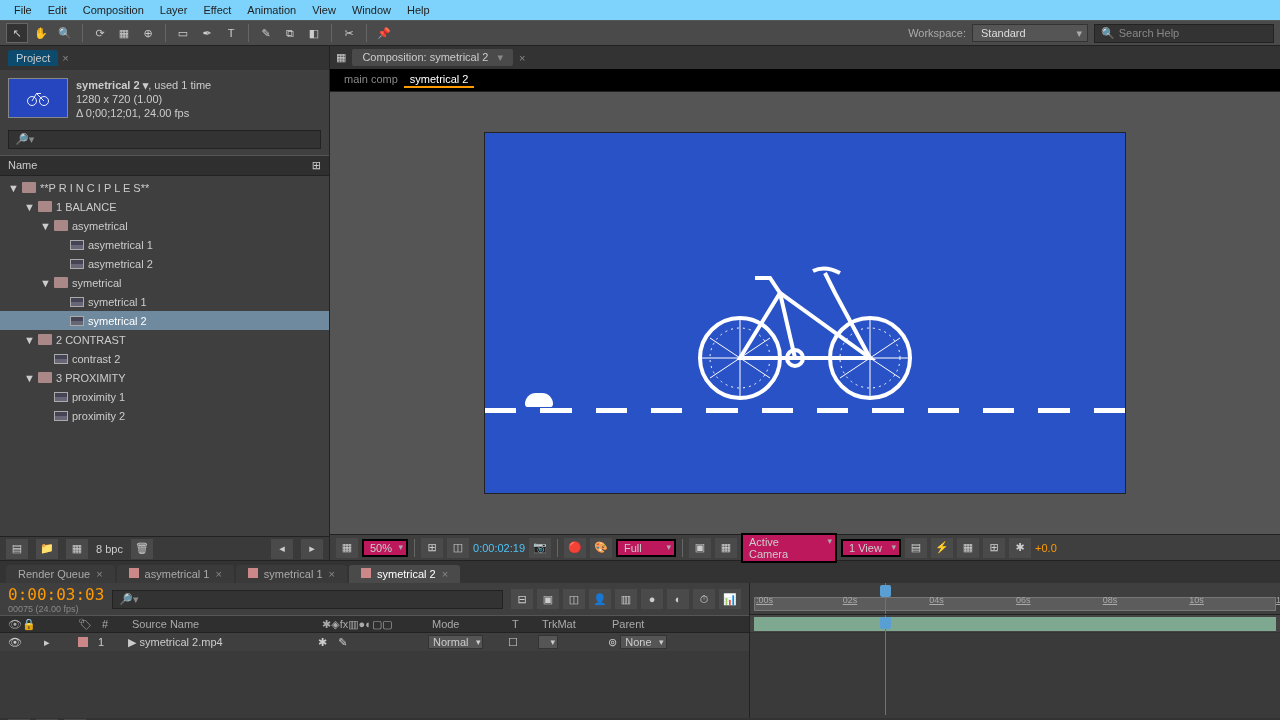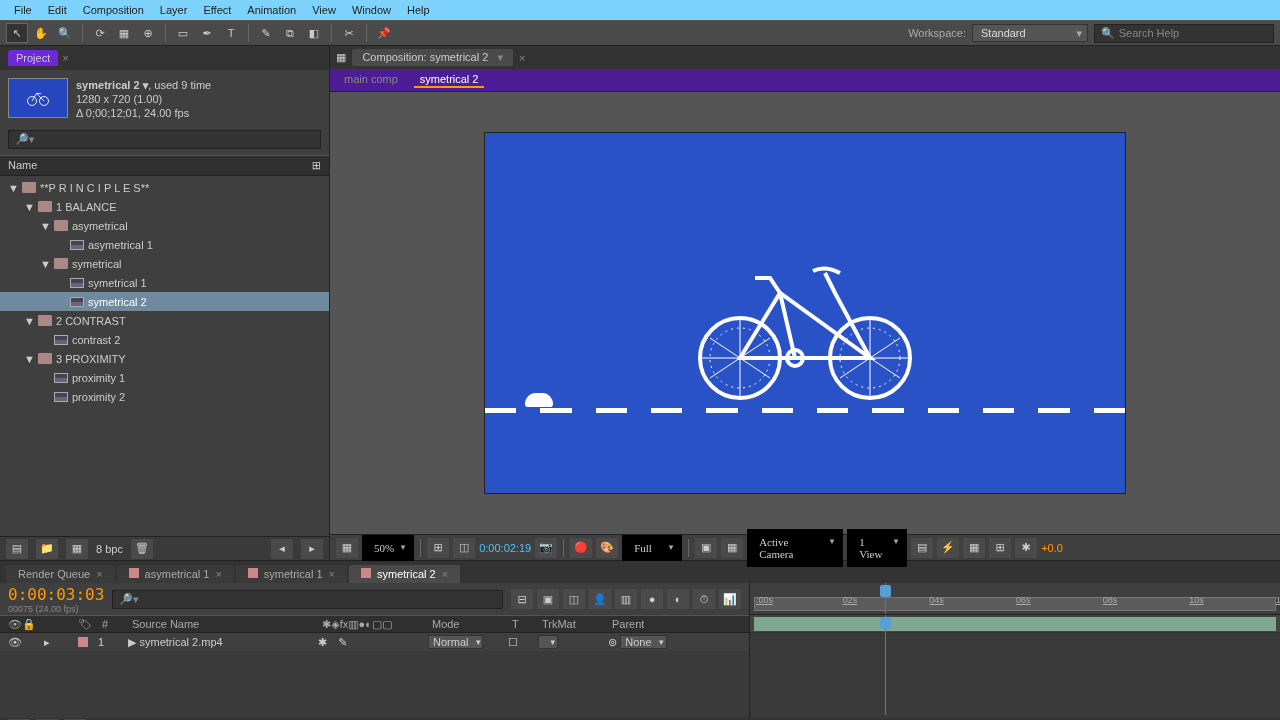--- a/index.html
+++ b/index.html
@@ -12,21 +12,21 @@
 .tbtn.sel { background: #333; border: 1px solid #666; }
 .tsep { width: 1px; height: 18px; background: #666; margin: 0 4px; }
 .tool-right { display: flex; align-items: center; gap: 6px; }
 .ws-label { color: #aaa; }
 .ws-drop { background: #555; border: 1px solid #333; padding: 2px 20px 2px 8px; color: #ddd; position: relative; width: 116px; }
 .ws-drop::after { content: "▾"; position: absolute; right: 5px; top: 2px; color: #aaa; }
 .search { background: #333; border: 1px solid #222; padding: 2px 6px; width: 180px; color: #888; display: flex; align-items: center; gap: 4px; }
 .main { display: flex; height: 514px; }
 .left-col { width: 330px; display: flex; flex-direction: column; background: #3f3f3f; border-right: 1px solid #222; }
 .panel-tab { background: #333; padding: 4px 8px; display: flex; align-items: center; }
-.panel-tab .active { background: #6d28d9; padding: 2px 8px; border-top-left-radius: 3px; border-top-right-radius: 3px; }
+.panel-tab .active { background: #0c4a6e; padding: 2px 8px; border-top-left-radius: 3px; border-top-right-radius: 3px; }
 .proj-info { display: flex; padding: 8px; gap: 8px; }
 .thumb { width: 60px; height: 40px; background: #2646c0; border: 1px solid #888; display: flex; align-items: center; justify-content: center; }
 .thumb svg { width: 30px; height: 20px; }
 .info-text { line-height: 14px; }
 .info-name { color: #ccc; }
 .info-name b { font-weight: bold; text-align: right; }
 .proj-search { margin: 2px 8px; background: #333; border: 1px solid #222; padding: 2px 6px; display: flex; align-items: center; gap: 4px; color: #888; }
 .proj-header { background: #2f2f2f; padding: 3px 8px; margin-top: 4px; border-top: 1px solid #555; border-bottom: 1px solid #222; display: flex; justify-content: space-between; }
 .proj-tree { flex: 1; overflow: hidden; padding-top: 2px; }
 .tree-row { display: flex; align-items: center; height: 19px; padding-left: 8px; gap: 4px; }
@@ -34,32 +34,32 @@
 .twisty { width: 10px; display: inline-block; color: #ccc; }
 .folder-icon { width: 14px; height: 11px; background: #a88; border-radius: 1px; display: inline-block; }
 .comp-icon { width: 14px; height: 10px; border: 1px solid #aaa; background: linear-gradient(to bottom, #445 50%, #667 50%); display: inline-block; }
 .indent-1 { padding-left: 24px; }
 .indent-2 { padding-left: 40px; }
 .indent-3 { padding-left: 56px; }
 .panel-footer { background: #3a3a3a; height: 24px; border-top: 1px solid #222; display: flex; align-items: center; padding: 0 6px; gap: 8px; }
 .right-col { flex: 1; display: flex; flex-direction: column; background: #555; }
 .comp-tabs { background: #333; padding: 3px 6px; display: flex; align-items: center; gap: 6px; }
 .comp-tab { background: #4a4a4a; padding: 2px 10px; border-radius: 2px; position: relative; }
-.flow-tabs { background: #4c1d95; padding: 3px 8px; display: flex; gap: 10px; border-bottom: 1px solid #222; }
+.flow-tabs { background: #000000; padding: 3px 8px; display: flex; border-bottom: 1px solid #222; }
 .flow-tab { color: #888; padding: 1px 6px; }
 .flow-tab.active { color: #fff; border-bottom: 2px solid #ff9a00; }
 .canvas-area { flex: 1; background: #555; display: flex; align-items: center; justify-content: center; position: relative; }
 .canvas { width: 640px; height: 360px; background: #2a52c7; position: relative; overflow: hidden; box-shadow: 0 0 0 1px #222; }
 .road { position: absolute; bottom: 80px; left: 0; right: 0; display: flex; gap: 24px; }
 .dash { width: 34px; height: 5px; background: #fff; }
 .bike { position: absolute; left: 200px; bottom: 90px; width: 240px; height: 160px; }
 .bike svg { width: 100%; height: 100%; }
 .rock { position: absolute; bottom: 86px; left: 40px; width: 28px; height: 14px; background: #fff; border-radius: 14px 14px 4px 4px; }
 .comp-footer { background: #3f3f3f; height: 26px; display: flex; align-items: center; padding: 0 6px; gap: 4px; border-top: 1px solid #222; }
-.cf-drop { background: #000000; border: 6px solid #000000; padding: 1px 14px 1px 6px; position: relative; font-family: Liberation Serif, serif; }
+.cf-drop { background: #be185d; border: 2px solid #000000; padding: 1px 14px 1px 6px; position: relative; }
 .cf-drop::after { content: "▾"; position: absolute; right: 3px; top: 1px; font-size: 9px; color: #aaa; }
 .cf-time { color: #4fc3f7; }
 .cf-expo { color: #ff9a00; }
 .cf-sep { width: 1px; height: 18px; background: #666; margin: 0 2px; }
 .timeline { height: 158px; background: #3a3a3a; border-top: 1px solid #222; display: flex; flex-direction: column; }
 .tl-tabs { background: #333; height: 22px; display: flex; align-items: flex-end; padding: 0 6px; }
 .tl-tab { padding: 3px 12px; background: #3a3a3a; margin-right: 2px; border-top-left-radius: 3px; border-top-right-radius: 3px; color: #aaa; display: flex; gap: 6px; }
 .tl-tab.active { background: #4a4a4a; color: #fff; }
 .clrbox { width: 10px; height: 10px; display: inline-block; }
 .tl-main { flex: 1; display: flex; }
@@ -148,21 +148,21 @@
     </div>
     <div class="proj-info">
       <div class="thumb">
         <svg viewBox="0 0 40 24">
             <circle cx="12" cy="16" r="6" fill="none" stroke="#fff" stroke-width="1.2"></circle>
             <circle cx="28" cy="16" r="6" fill="none" stroke="#fff" stroke-width="1.2"></circle>
             <path d="M12 16 L18 6 L28 16 M18 6 L24 6" fill="none" stroke="#fff" stroke-width="1.2"></path>
           </svg>
       </div>
       <div class="info-text">
-        <div class="info-name"><b>symetrical 2 ▾</b><span>, used 9 time</span></div>
+        <div class="info-name"><b>symetrical 2 ▾</b><span>, used 1 time</span></div>
         <div>1280 x 720 (1.00)</div>
         <div>Δ 0;00;12;01, 24.00 fps</div>
       </div>
     </div>
     <div class="proj-search">
       <span>🔎▾</span>
     </div>
     <div class="proj-header">
       <span>Name</span>
       <span>⊞</span>
@@ -180,20 +180,25 @@
         </div>
         <div class="tree-row indent-2">
           <span class="twisty">▼</span>
           <span class="folder-icon"></span>
           <span>asymetrical</span>
         </div>
         <div class="tree-row indent-3">
           <span class="twisty"></span>
           <span class="comp-icon"></span>
           <span>asymetrical 1</span>
+        </div>
+        <div class="tree-row indent-3">
+          <span class="twisty"></span>
+          <span class="comp-icon"></span>
+          <span>asymetrical 2</span>
         </div>
         <div class="tree-row indent-2">
           <span class="twisty">▼</span>
           <span class="folder-icon"></span>
           <span>symetrical</span>
         </div>
         <div class="tree-row indent-3">
           <span class="twisty"></span>
           <span class="comp-icon"></span>
           <span>symetrical 1</span>

